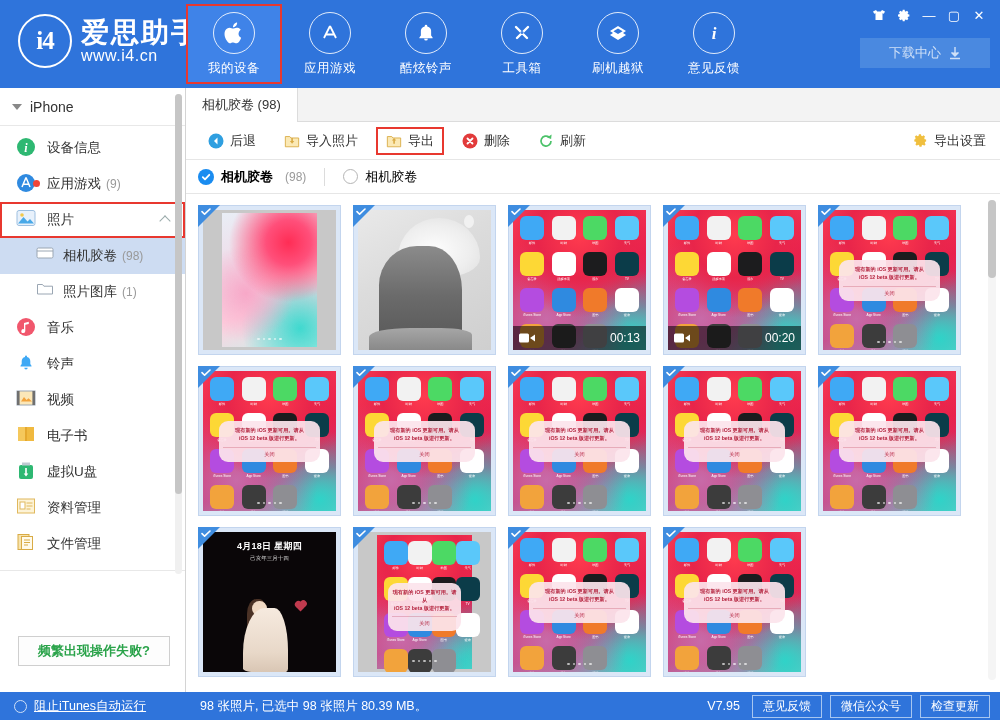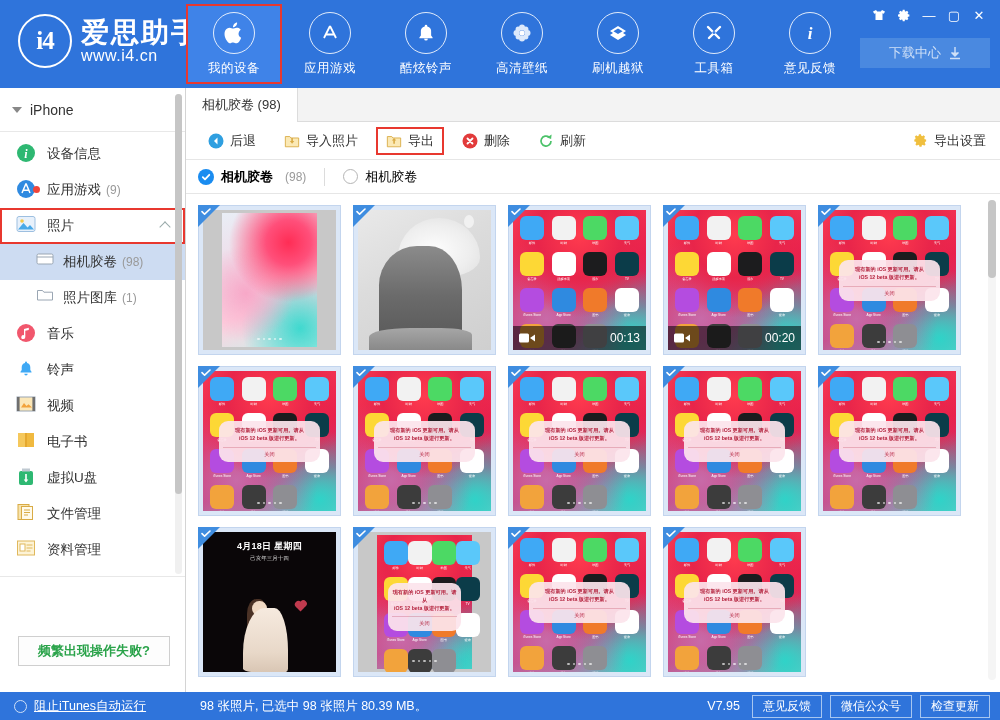--- a/index.html
+++ b/index.html
@@ -59,21 +59,21 @@
     display:flex; align-items:center; justify-content:center; gap:8px;
     cursor:pointer;
   }
 
   
   .sidebar {
     position:absolute; left:0; top:88px; width:186px; height:604px;
     background:#fff; border-right:1px solid #d4d4d4;
   }
   .device-head {
-    height:44px; display:flex; align-items:center; padding-left:12px;
+    height:38px; display:flex; align-items:center; padding-left:12px;
     border-bottom:1px solid #e8e8e8; font-size:14px; color:#333;
   }
   .caret-down {
     width:0;height:0;border-left:5px solid transparent;border-right:5px solid transparent;
     border-top:6px solid #888; margin-right:8px;
   }
   .side-list { padding-top:4px; }
   .side-item {
     height:36px; display:flex; align-items:center; padding-left:16px;
     font-size:13.5px; color:#333; cursor:pointer; position:relative;
@@ -323,63 +323,45 @@
 
       <div class="nav-item">
         <div class="nav-ico">
           <svg width="22" height="22" viewBox="0 0 24 24">
               <path fill="#fff" d="M12 3a1.4 1.4 0 0 1 1.4 1.4v.6A5.6 5.6 0 0 1 17.6 11v3.6l1.6 2.2v.9H4.8v-.9l1.6-2.2V11a5.6 5.6 0 0 1 4.2-6v-.6A1.4 1.4 0 0 1 12 3zm0 17.2a2 2 0 0 1-2-2h4a2 2 0 0 1-2 2z"></path>
             </svg>
         </div>
         <div class="nav-label">酷炫铃声</div>
       </div>
 
-      <div class="nav-item">
-        <div class="nav-ico">
-          <svg width="24" height="24" viewBox="0 0 24 24">
-            <g fill="#dce9fb">
-              <circle cx="12" cy="6.5" r="3"></circle>
-                <circle cx="12" cy="17.5" r="3"></circle>
-              <circle cx="6.5" cy="12" r="3"></circle>
-                <circle cx="17.5" cy="12" r="3"></circle>
-              <circle cx="8.2" cy="8.2" r="2.6"></circle>
-                <circle cx="15.8" cy="15.8" r="2.6"></circle>
-              <circle cx="15.8" cy="8.2" r="2.6"></circle>
-                <circle cx="8.2" cy="15.8" r="2.6"></circle>
-            </g>
-              <circle cx="12" cy="12" r="2.6" fill="#fff"></circle>
-          </svg>
-        </div>
-        <div class="nav-label">高清壁纸</div>
-      </div>
-
-      <div class="nav-item">
-        <div class="nav-ico">
-          <svg width="24" height="22" viewBox="0 0 24 22">
-              <path fill="#fff" d="M12 4 4 9l3 2-3 2 8 5 8-5-3-2 3-2-8-5zm0 2.4 4.6 2.8L12 12 7.4 9.2 12 6.4z"></path>
-            </svg>
-        </div>
-        <div class="nav-label">刷机越狱</div>
-      </div>
 
       <div class="nav-item">
         <div class="nav-ico">
           <svg width="24" height="24" viewBox="0 0 24 24">
               <g stroke="#fff" stroke-width="2.4" stroke-linecap="round">
                 <path d="M6 6 L17 17"></path>
                 <path d="M18 6 L7 17"></path>
               </g>
               <circle cx="12" cy="11.5" r="1.6" fill="#3f83e8"></circle>
             </svg>
         </div>
         <div class="nav-label">工具箱</div>
       </div>
 
       <div class="nav-item">
         <div class="nav-ico">
+          <svg width="24" height="22" viewBox="0 0 24 22">
+              <path fill="#fff" d="M12 4 4 9l3 2-3 2 8 5 8-5-3-2 3-2-8-5zm0 2.4 4.6 2.8L12 12 7.4 9.2 12 6.4z"></path>
+            </svg>
+        </div>
+        <div class="nav-label">刷机越狱</div>
+      </div>
+
+      <div class="nav-item">
+        <div class="nav-ico">
           <svg width="24" height="24" viewBox="0 0 24 24">
               <text x="12" y="18" text-anchor="middle" font-size="17" font-style="italic" font-family="Liberation Serif, serif" font-weight="bold" fill="#fff">i</text>
             </svg>
         </div>
         <div class="nav-label">意见反馈</div>
       </div>
     </div>
 
     <div class="win-ctrls">
       <div class="win-btn">
@@ -518,37 +500,37 @@
               <rect x="6" y="1.5" width="8" height="3" fill="#bfc9d1"></rect>
               <path fill="#fff" d="M9.2 7h1.6v5.5h1.5L10 15.5 7.7 12.5h1.5z"></path>
             </svg>
         </div>
         <span>虚拟U盘</span>
       </div>
 
       <div class="side-item">
         <div class="side-ico">
           <svg width="20" height="18" viewBox="0 0 20 18">
+              <rect x="1.5" y="2" width="17" height="14" fill="#fdf3d6" stroke="#e0b85c"></rect>
+              <rect x="4" y="5" width="5" height="7" fill="#fff" stroke="#e0b85c"></rect>
+              <path d="M10.5 6h6M10.5 9h6M10.5 12h4" stroke="#e0b85c"></path>
+            </svg>
+        </div>
+        <span>资料管理</span>
+      </div>
+
+      <div class="side-item">
+        <div class="side-ico">
+          <svg width="20" height="18" viewBox="0 0 20 18">
               <rect x="2" y="1.5" width="11" height="15" fill="#f7e3ac" stroke="#d9ab45"></rect>
               <rect x="5.5" y="3.5" width="11" height="13" fill="#fffaea" stroke="#d9ab45"></rect>
               <path d="M8 7h6M8 9.5h6M8 12h4" stroke="#d9ab45"></path>
             </svg>
         </div>
         <span>文件管理</span>
-      </div>
-
-      <div class="side-item">
-        <div class="side-ico">
-          <svg width="20" height="18" viewBox="0 0 20 18">
-              <rect x="1.5" y="2" width="17" height="14" fill="#fdf3d6" stroke="#e0b85c"></rect>
-              <rect x="4" y="5" width="5" height="7" fill="#fff" stroke="#e0b85c"></rect>
-              <path d="M10.5 6h6M10.5 9h6M10.5 12h4" stroke="#e0b85c"></path>
-            </svg>
-        </div>
-        <span>资料管理</span>
       </div>
 
       <div class="side-divider"></div>
     </div>
 
     <div class="help-btn">频繁出现操作失败?</div>
 
     <div class="side-scroll">
       <div class="thumb"></div>
     </div>

